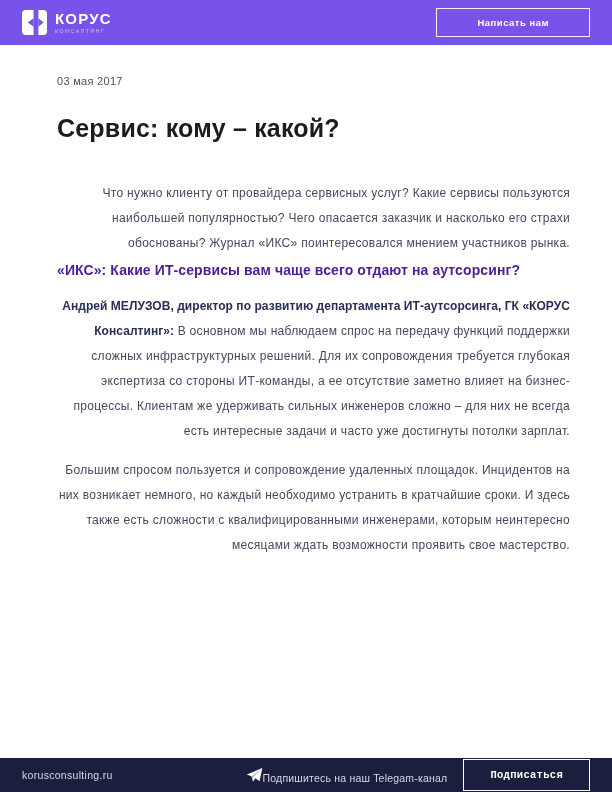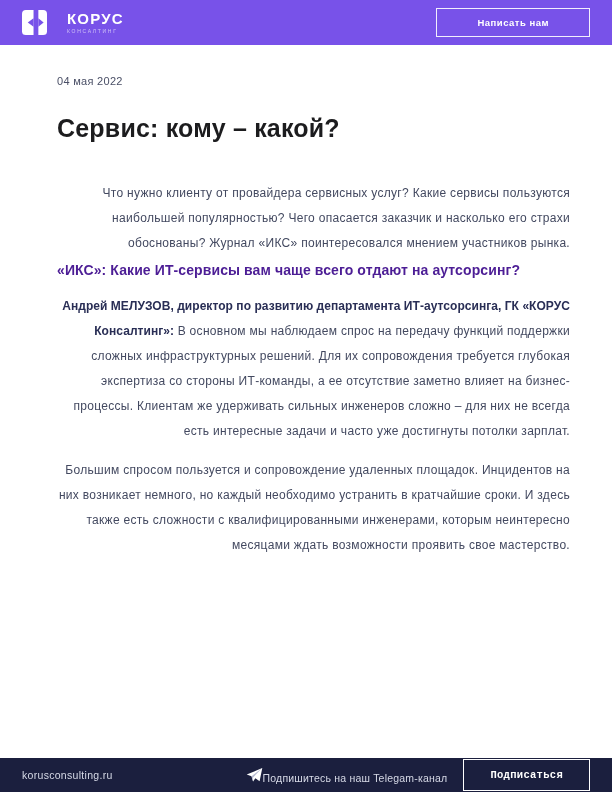--- a/index.html
+++ b/index.html
@@ -13,21 +13,21 @@
     overflow: hidden;
   }
 
   
   .topbar {
     position: absolute; top: 0; left: 0; right: 0; height: 45px;
     background: #7852e9;
     display: flex; align-items: center;
     padding: 0 22px;
   }
-  .logo { display: flex; align-items: center; gap: 20px; cursor: pointer; }
+  .logo { display: flex; align-items: center; gap: 8px; cursor: pointer; }
   .logo-mark { width: 25px; height: 25px; display: block; }
   .logo-text { display: flex; flex-direction: column; }
   .logo-name {
     color: #ffffff; font-size: 15px; font-weight: bold;
     letter-spacing: 1.2px; line-height: 15px;
   }
   .logo-sub {
     color: rgba(255,255,255,0.62); font-size: 5px;
     letter-spacing: 1.7px; margin-top: 3px; line-height: 5px;
   }
@@ -114,21 +114,21 @@
       </svg>
       <div class="logo-text">
         <span class="logo-name">КОРУС</span>
         <span class="logo-sub">КОНСАЛТИНГ</span>
       </div>
     </div>
     <button class="contact-btn">Написать нам</button>
   </header>
 
   <main class="article">
-    <div class="date">04 мая 2022</div>
+    <div class="date">03 мая 2017</div>
     <h1 class="title">Сервис: кому – какой?</h1>
     <p class="intro">Что нужно клиенту от провайдера сервисных услуг? Какие сервисы пользуются наибольшей популярностью? Чего опасается заказчик и насколько его страхи обоснованы? Журнал «ИКС» поинтересовался мнением участников рынка.</p>
     <h2 class="q-heading">«ИКС»: Какие ИТ-сервисы вам чаще всего отдают на аутсорсинг?</h2>
     <p class="answer"><span class="answer-lead">Андрей МЕЛУЗОВ, директор по развитию департамента ИТ-аутсорсинга, ГК «КОРУС Консалтинг»:</span><span> В основном мы наблюдаем спрос на передачу функций поддержки сложных инфраструктурных решений. Для их сопровождения требуется глубокая экспертиза со стороны ИТ-команды, а ее отсутствие заметно влияет на бизнес-процессы. Клиентам же удерживать сильных инженеров сложно – для них не всегда есть интересные задачи и часто уже достигнуты потолки зарплат.</span></p>
     <p class="para-2">Большим спросом пользуется и сопровождение удаленных площадок. Инцидентов на них возникает немного, но каждый необходимо устранить в кратчайшие сроки. И здесь также есть сложности с квалифицированными инженерами, которым неинтересно месяцами ждать возможности проявить свое мастерство.</p>
   </main>
 
   <footer class="footer">
     <a class="site-link">korusconsulting.ru</a>
     <div class="tg-group">

